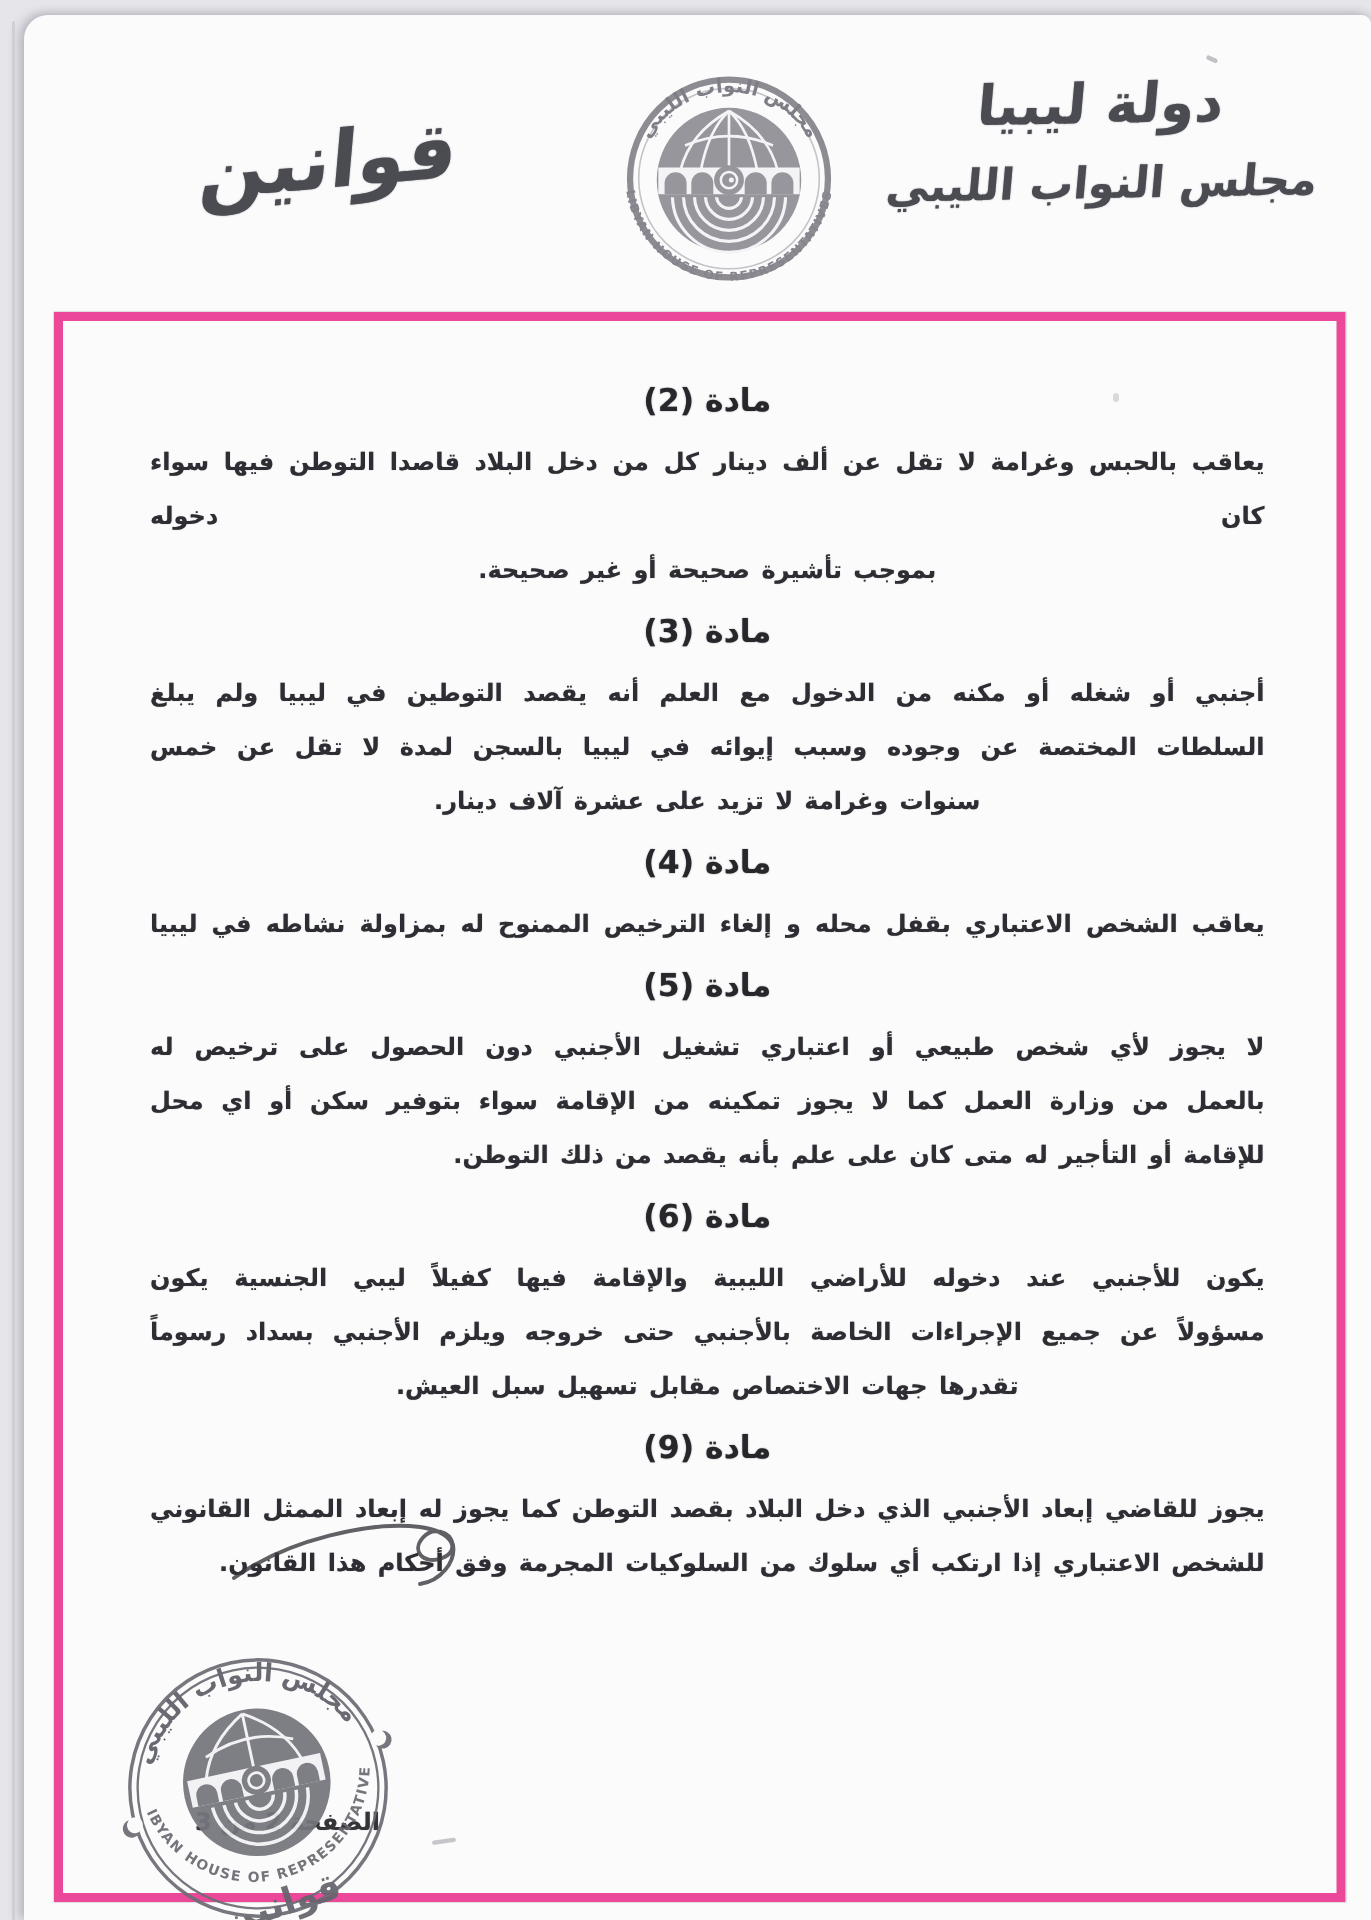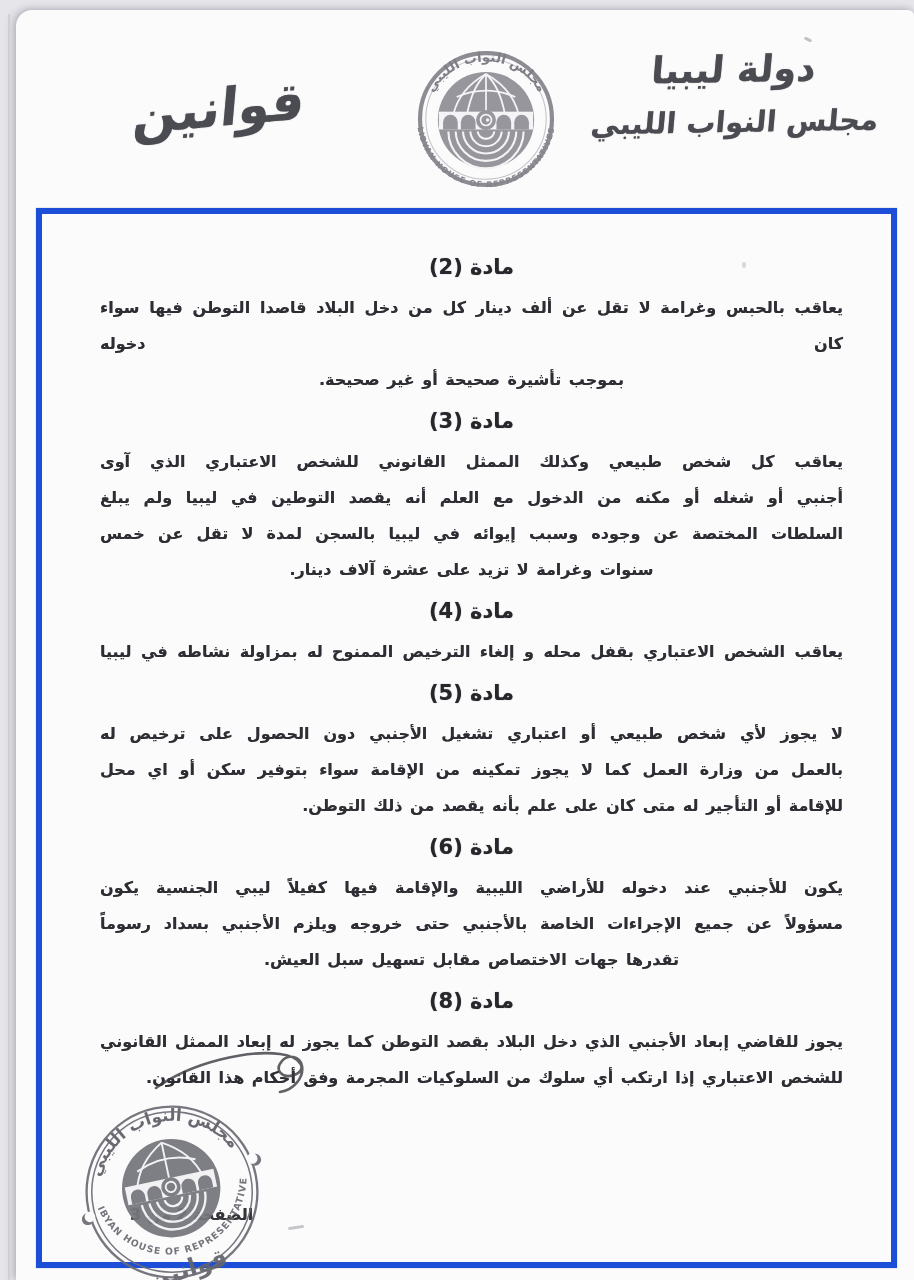--- a/index.html
+++ b/index.html
@@ -32,21 +32,21 @@
   .laws-block{
     position:absolute;top:68px;left:88px;width:230px;text-align:center;
     font-size:52px;transform:rotate(-5deg) skewX(-10deg);
     letter-spacing:4px;
   }
   .seal-wrap{position:absolute;left:381px;top:18px;width:178px;height:182px;}
 
   
   .doc-frame{
     position:absolute;left:20px;top:198px;width:849px;height:1048px;
-    border:6px solid #1d4ed8;
+    border:6px solid #ec4899;
     box-shadow:0 0 1px rgba(0,0,0,.4);
     background:transparent;
   }
   .doc-body{
     position:absolute;inset:0;
     padding:30px 48px 0 58px;
     color:#2d2d33;
   }
   .article{margin:0;}
   .article-heading{
@@ -156,21 +156,20 @@
       <div class="doc-body">
 
         <section class="article">
           <div class="article-heading">مادة (2)</div>
           <div class="article-line jst">يعاقب بالحبس وغرامة لا تقل عن ألف دينار كل من دخل البلاد قاصدا التوطن فيها سواء كان دخوله</div>
           <div class="article-line ctr">بموجب تأشيرة صحيحة أو غير صحيحة.</div>
         </section>
 
         <section class="article">
           <div class="article-heading">مادة (3)</div>
-          <div class="article-line jst">يعاقب كل شخص طبيعي وكذلك الممثل القانوني للشخص الاعتباري الذي آوى</div>
           <div class="article-line jst">أجنبي أو شغله أو مكنه من الدخول مع العلم أنه يقصد التوطين في ليبيا ولم يبلغ</div>
           <div class="article-line jst">السلطات المختصة عن وجوده وسبب إيوائه في ليبيا بالسجن لمدة لا تقل عن خمس</div>
           <div class="article-line ctr">سنوات وغرامة لا تزيد على عشرة آلاف دينار.</div>
         </section>
 
         <section class="article">
           <div class="article-heading">مادة (4)</div>
           <div class="article-line jst">يعاقب الشخص الاعتباري بقفل محله و إلغاء الترخيص الممنوح له بمزاولة نشاطه في ليبيا</div>
         </section>
 
@@ -182,21 +181,21 @@
         </section>
 
         <section class="article">
           <div class="article-heading">مادة (6)</div>
           <div class="article-line jst">يكون للأجنبي عند دخوله للأراضي الليبية والإقامة فيها كفيلاً ليبي الجنسية يكون</div>
           <div class="article-line jst">مسؤولاً عن جميع الإجراءات الخاصة بالأجنبي حتى خروجه ويلزم الأجنبي بسداد رسوماً</div>
           <div class="article-line ctr">تقدرها جهات الاختصاص مقابل تسهيل سبل العيش.</div>
         </section>
 
         <section class="article">
-          <div class="article-heading">مادة (8)</div>
+          <div class="article-heading">مادة (9)</div>
           <div class="article-line jst">يجوز للقاضي إبعاد الأجنبي الذي دخل البلاد بقصد التوطن كما يجوز له إبعاد الممثل القانوني</div>
           <div class="article-line srt a7-last">
             <span>للشخص الاعتباري إذا ارتكب أي سلوك من السلوكيات المجرمة وفق أحكام هذا القانون.</span>
             <svg class="signature" viewBox="0 0 170 58">
               <path d="M4,44 C40,18 96,6 128,10 C150,13 156,26 142,31 C130,35 122,26 130,17 C136,10 148,12 150,22 C152,33 142,46 128,48" fill="none" stroke="#3a3a40" stroke-width="2.6" stroke-linecap="round"></path>
             </svg>
           </div>
         </section>
 
       </div>

